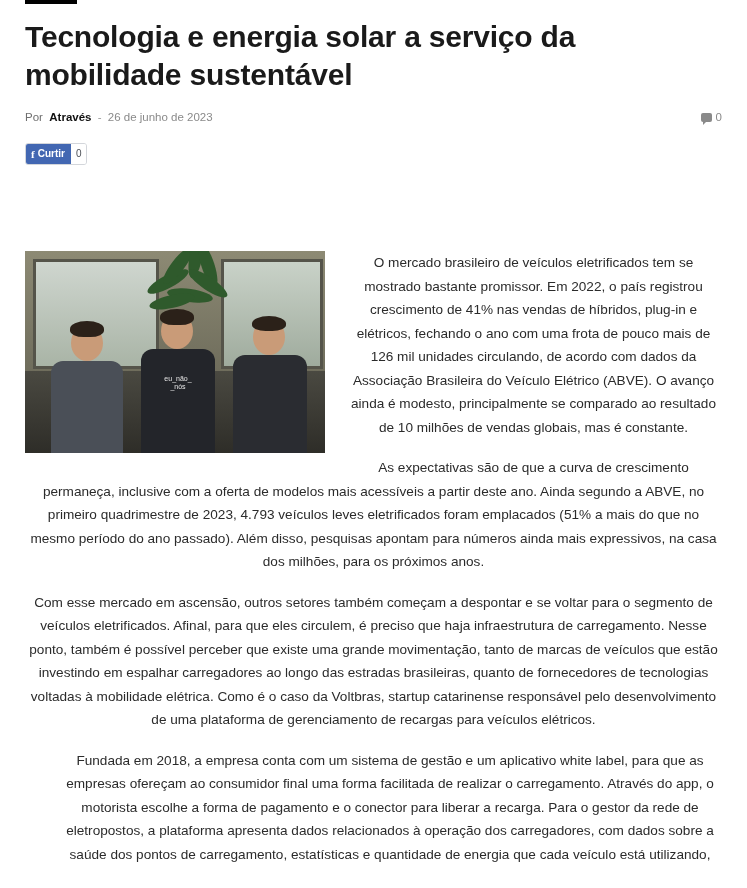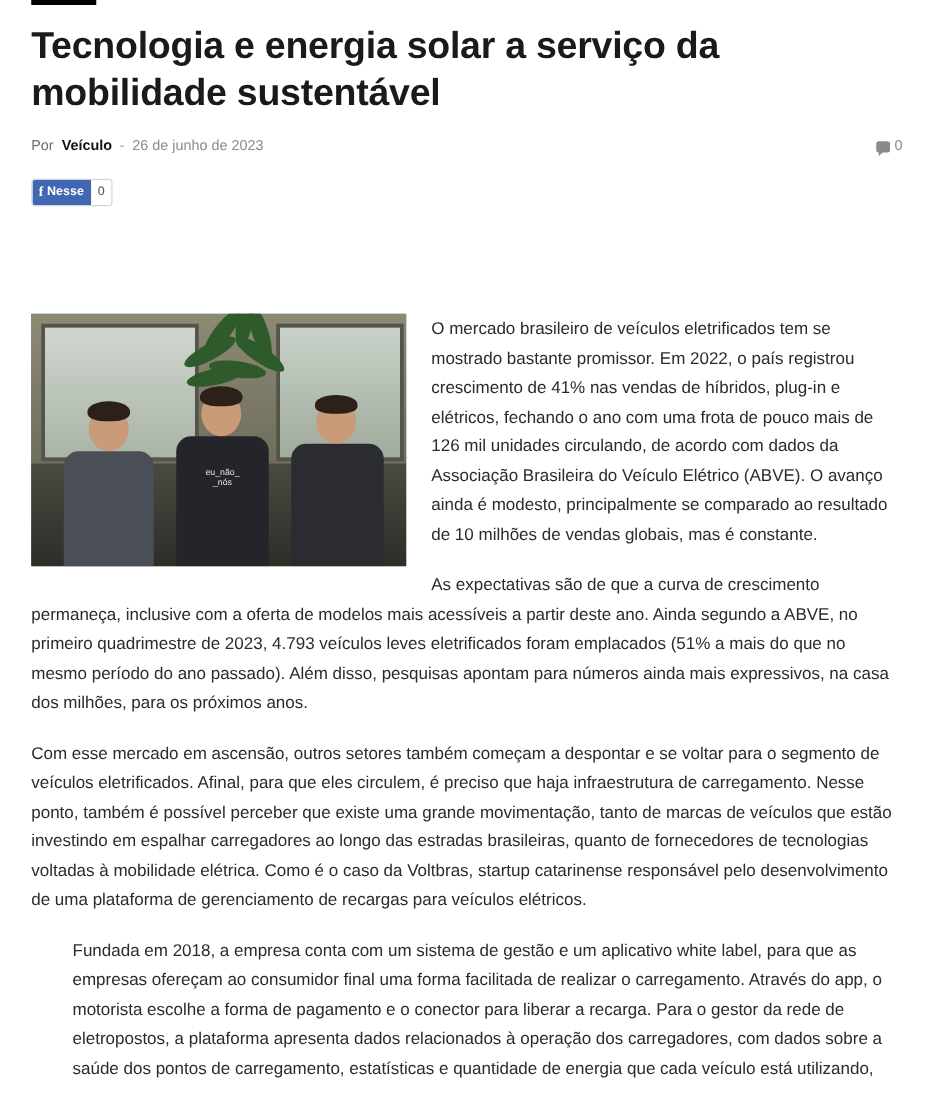--- a/index.html
+++ b/index.html
@@ -203,55 +203,55 @@
     font-size: 7px;
     line-height: 8px;
     text-align: center;
     font-family: "Liberation Sans", sans-serif;
   }
   p.para {
     margin: 0 0 17px 0;
     font-size: 13.6px;
     line-height: 23.5px;
     color: #2b2b2b;
-    text-align: left;
+    text-align: center;
   }
   p.para.last {
     margin-bottom: 0;
     margin-left: 33px;
   }
   .clearfix:after { content:""; display:block; clear:both; }
 </style>
 </head>
 <body>
 
 <div class="page">
 
   <div class="category-tag"></div>
 
   <div class="article">
 
     <h1 class="title">Tecnologia e energia solar a serviço da mobilidade sustentável</h1>
 
     <div class="byline">
       <span class="by">Por</span>
-      <span>&nbsp;</span><a class="author" href="#">Veículo</a>
+      <span>&nbsp;</span><a class="author" href="#">Através</a>
       <span class="sep">-</span>
       <span class="date">26 de junho de 2023</span>
 
       <span class="comment-meta">
         <span class="bubble"></span>
         <span>0</span>
       </span>
     </div>
 
     <div class="fb-like">
       <span class="fb-btn">
         <span class="fb-f">f</span>
-        <span>Nesse</span>
+        <span>Curtir</span>
       </span>
       <span class="fb-count">0</span>
     </div>
 
     <div class="body-wrap clearfix">
 
       <figure class="figure">
         <div class="photo">
           <div class="wall"></div>
           <div class="window"></div>

